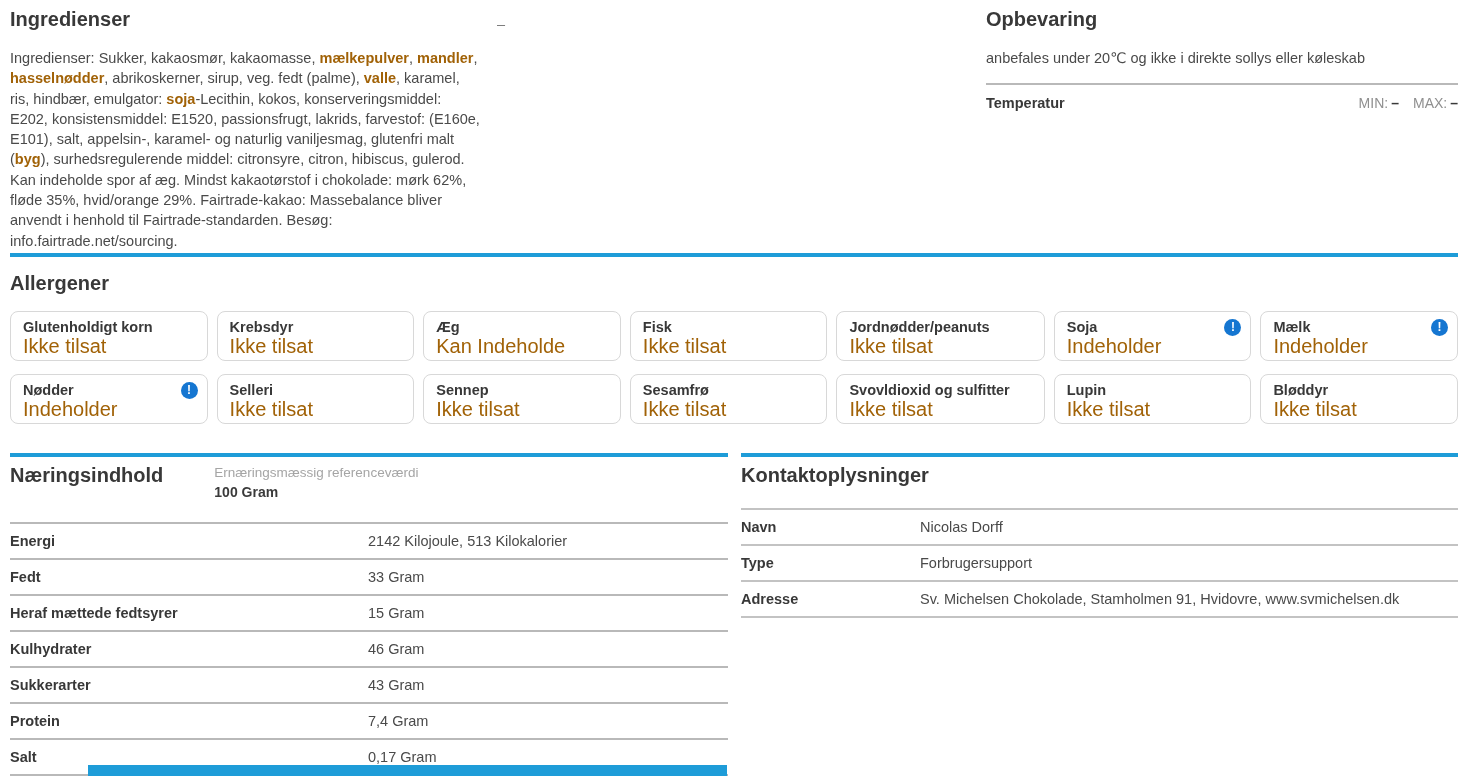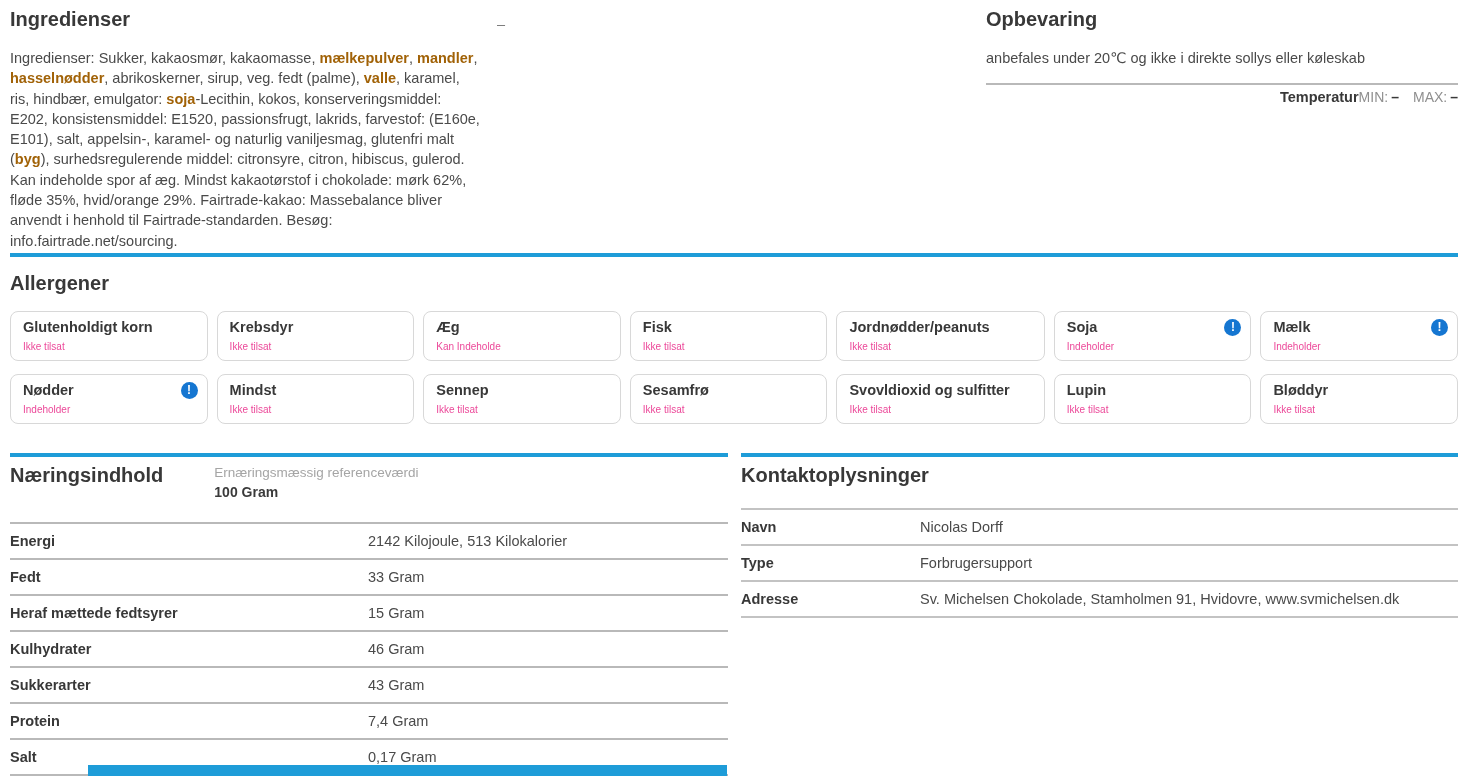--- a/index.html
+++ b/index.html
@@ -11,38 +11,38 @@
   }
   .page{position:relative;width:1356px;height:776px;background:#fff;}
   h2{font-size:20px;line-height:26px;margin:6px 0 0;color:#383838;font-weight:700;}
   .body-text{font-size:14.5px;line-height:20.3px;color:#4a4a4a;margin:16px 0 0;}
   .col{position:absolute;top:0;}
   .col-ingredients{left:10px;width:470px;}
   .col-usage{left:497px;width:460px;}
   .col-storage{left:986px;width:472px;}
   .dash-value{font-size:14.5px;color:#7d7d7d;margin:16px 0 0;}
   .divider{border:0;border-top:2px solid #b9b9b9;margin:15px 0 0;}
-  .storage-row{display:flex;justify-content:flex-end;align-items:center;padding:4px 0;}
+  .storage-row{display:flex;justify-content:space-between;align-items:center;padding:10px 0;}
   .storage-row .lbl{font-size:14.5px;font-weight:700;color:#383838;}
   .minmax{font-size:14px;}
   .minmax .g{color:#8f8f8f;}
   .minmax b{color:#3a3a3a;margin:0 14px 0 3px;}
   .minmax b:last-child{margin-right:0;}
   .blue-line{position:absolute;height:4px;background:#1e9cd8;}
   .line-allergens{top:253px;left:10px;width:1448px;}
   .line-nutrition{top:453px;left:10px;width:718px;}
   .line-contact{top:453px;left:741px;width:717px;}
   .allergens-section{position:absolute;top:264px;left:10px;width:1448px;}
   .allergen-grid{display:grid;grid-template-columns:repeat(7,1fr);gap:13px 9px;margin-top:15px;}
   .card{
     position:relative;height:50px;border:1.5px solid #d8d8d8;border-radius:8px;
     padding:6px 34px 6px 12px;box-sizing:border-box;background:#fff;
   }
   .card-title{font-size:14.5px;font-weight:700;color:#383838;line-height:19px;white-space:nowrap;overflow:hidden;}
-  .card-status{font-size:10px;color:#ec4899;line-height:19px;}
+  .card-status{font-size:20px;color:#a16207;line-height:19px;}
   .alert-icon{
     position:absolute;top:7px;right:9px;width:17px;height:17px;border-radius:50%;
     background:#1576d1;color:#fff;font-size:12px;font-weight:700;line-height:17px;
     text-align:center;
   }
   .nutrition-section{position:absolute;top:453px;left:10px;width:718px;}
   .nut-head{display:flex;align-items:flex-start;margin-top:9px;gap:28px;}
   .nut-head h2{margin-top:0;}
   .ref-block{margin-left:23px;padding-top:2px;}
   .ref-label{font-size:13.5px;color:#a5a5a5;line-height:17px;}
@@ -134,21 +134,21 @@
         </div>
 
         <div class="card">
           <span class="alert-icon">!</span>
           <div class="card-title">Nødder</div>
           <div class="card-status">Indeholder</div>
         </div>
 
         <div class="card">
 
-          <div class="card-title">Mindst</div>
+          <div class="card-title">Selleri</div>
           <div class="card-status">Ikke tilsat</div>
         </div>
 
         <div class="card">
 
           <div class="card-title">Sennep</div>
           <div class="card-status">Ikke tilsat</div>
         </div>
 
         <div class="card">

